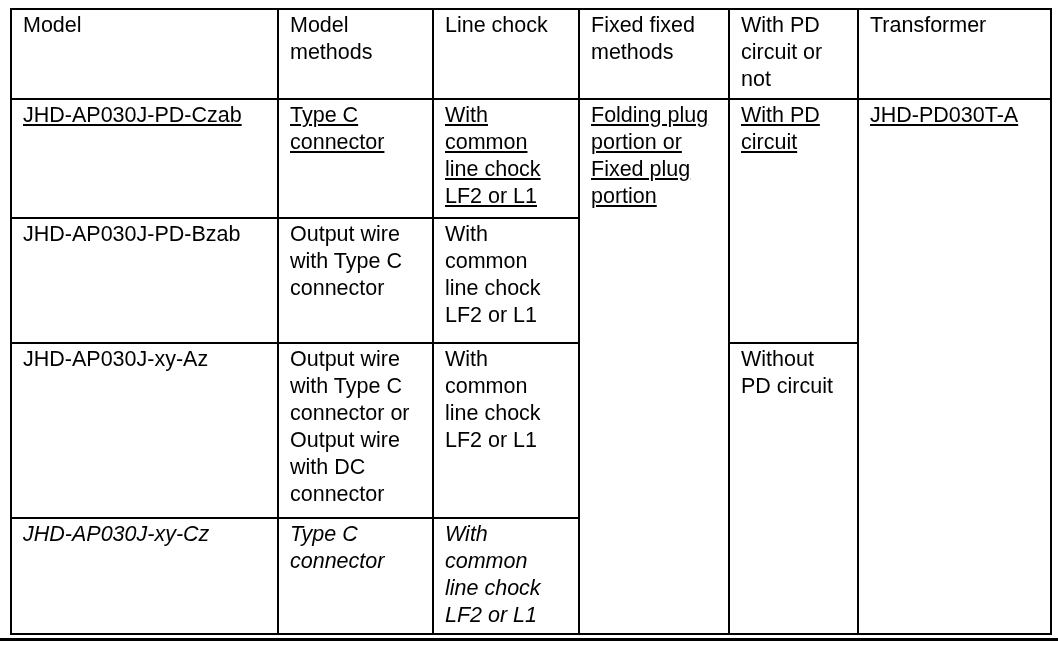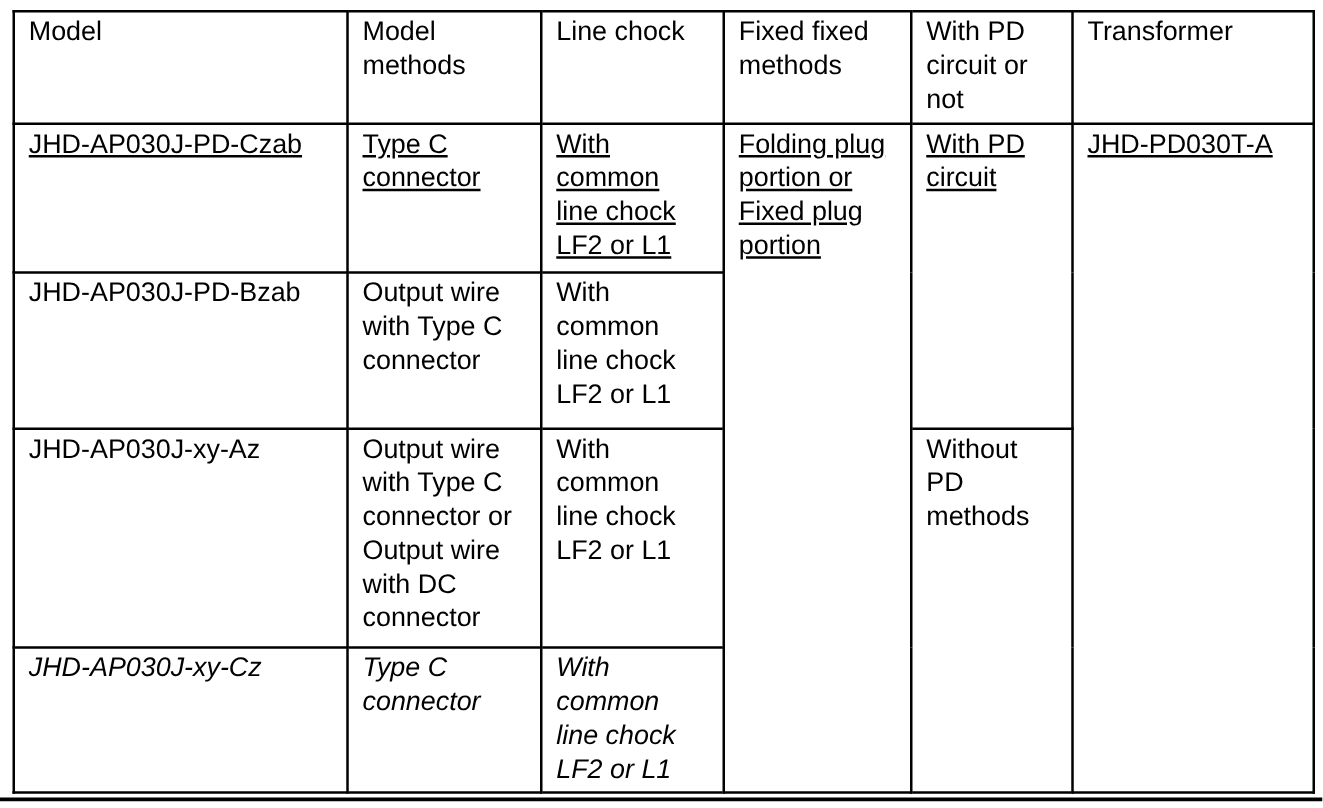--- a/index.html
+++ b/index.html
@@ -98,21 +98,21 @@
 with Type C
 connector or
 Output wire
 with DC
 connector</td>
       <td>With
 common
 line chock
 LF2 or L1</td>
       <td rowspan="2">Without
-PD methods</td>
+PD circuit</td>
     </tr>
     <tr class="r-4">
       <td>JHD-AP030J-xy-Cz</td>
       <td>Type C
 connector</td>
       <td>With
 common
 line chock
 LF2 or L1</td>
     </tr>

